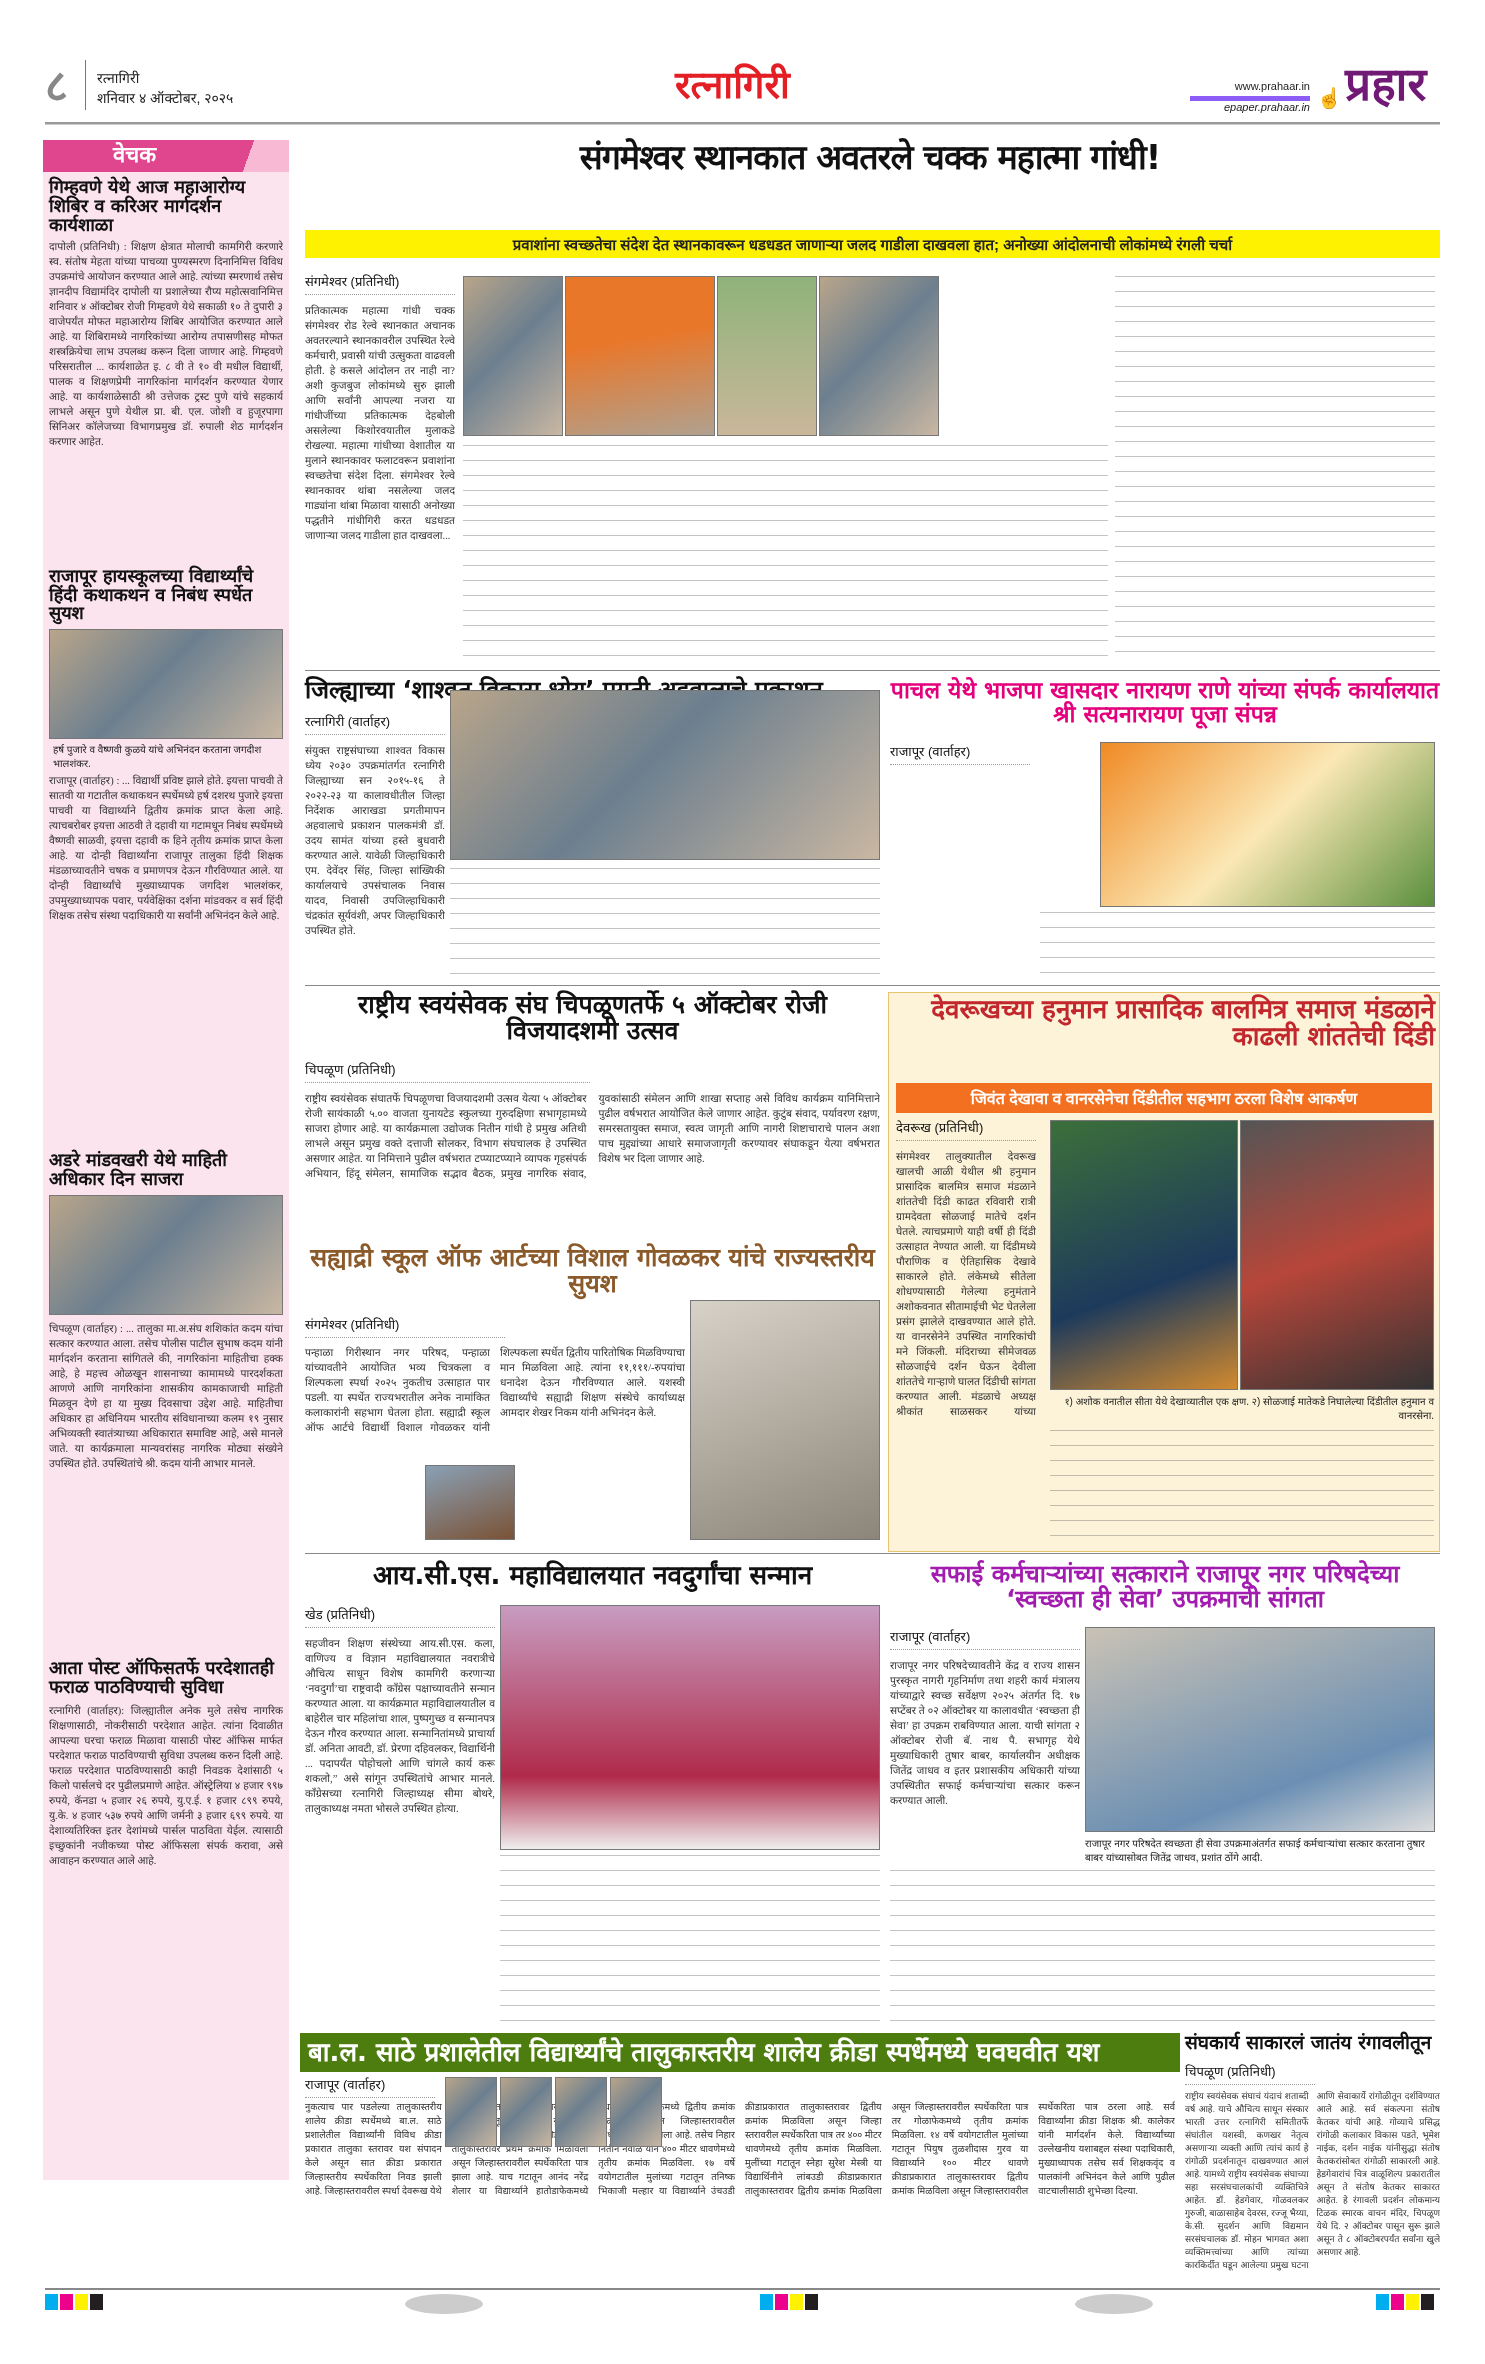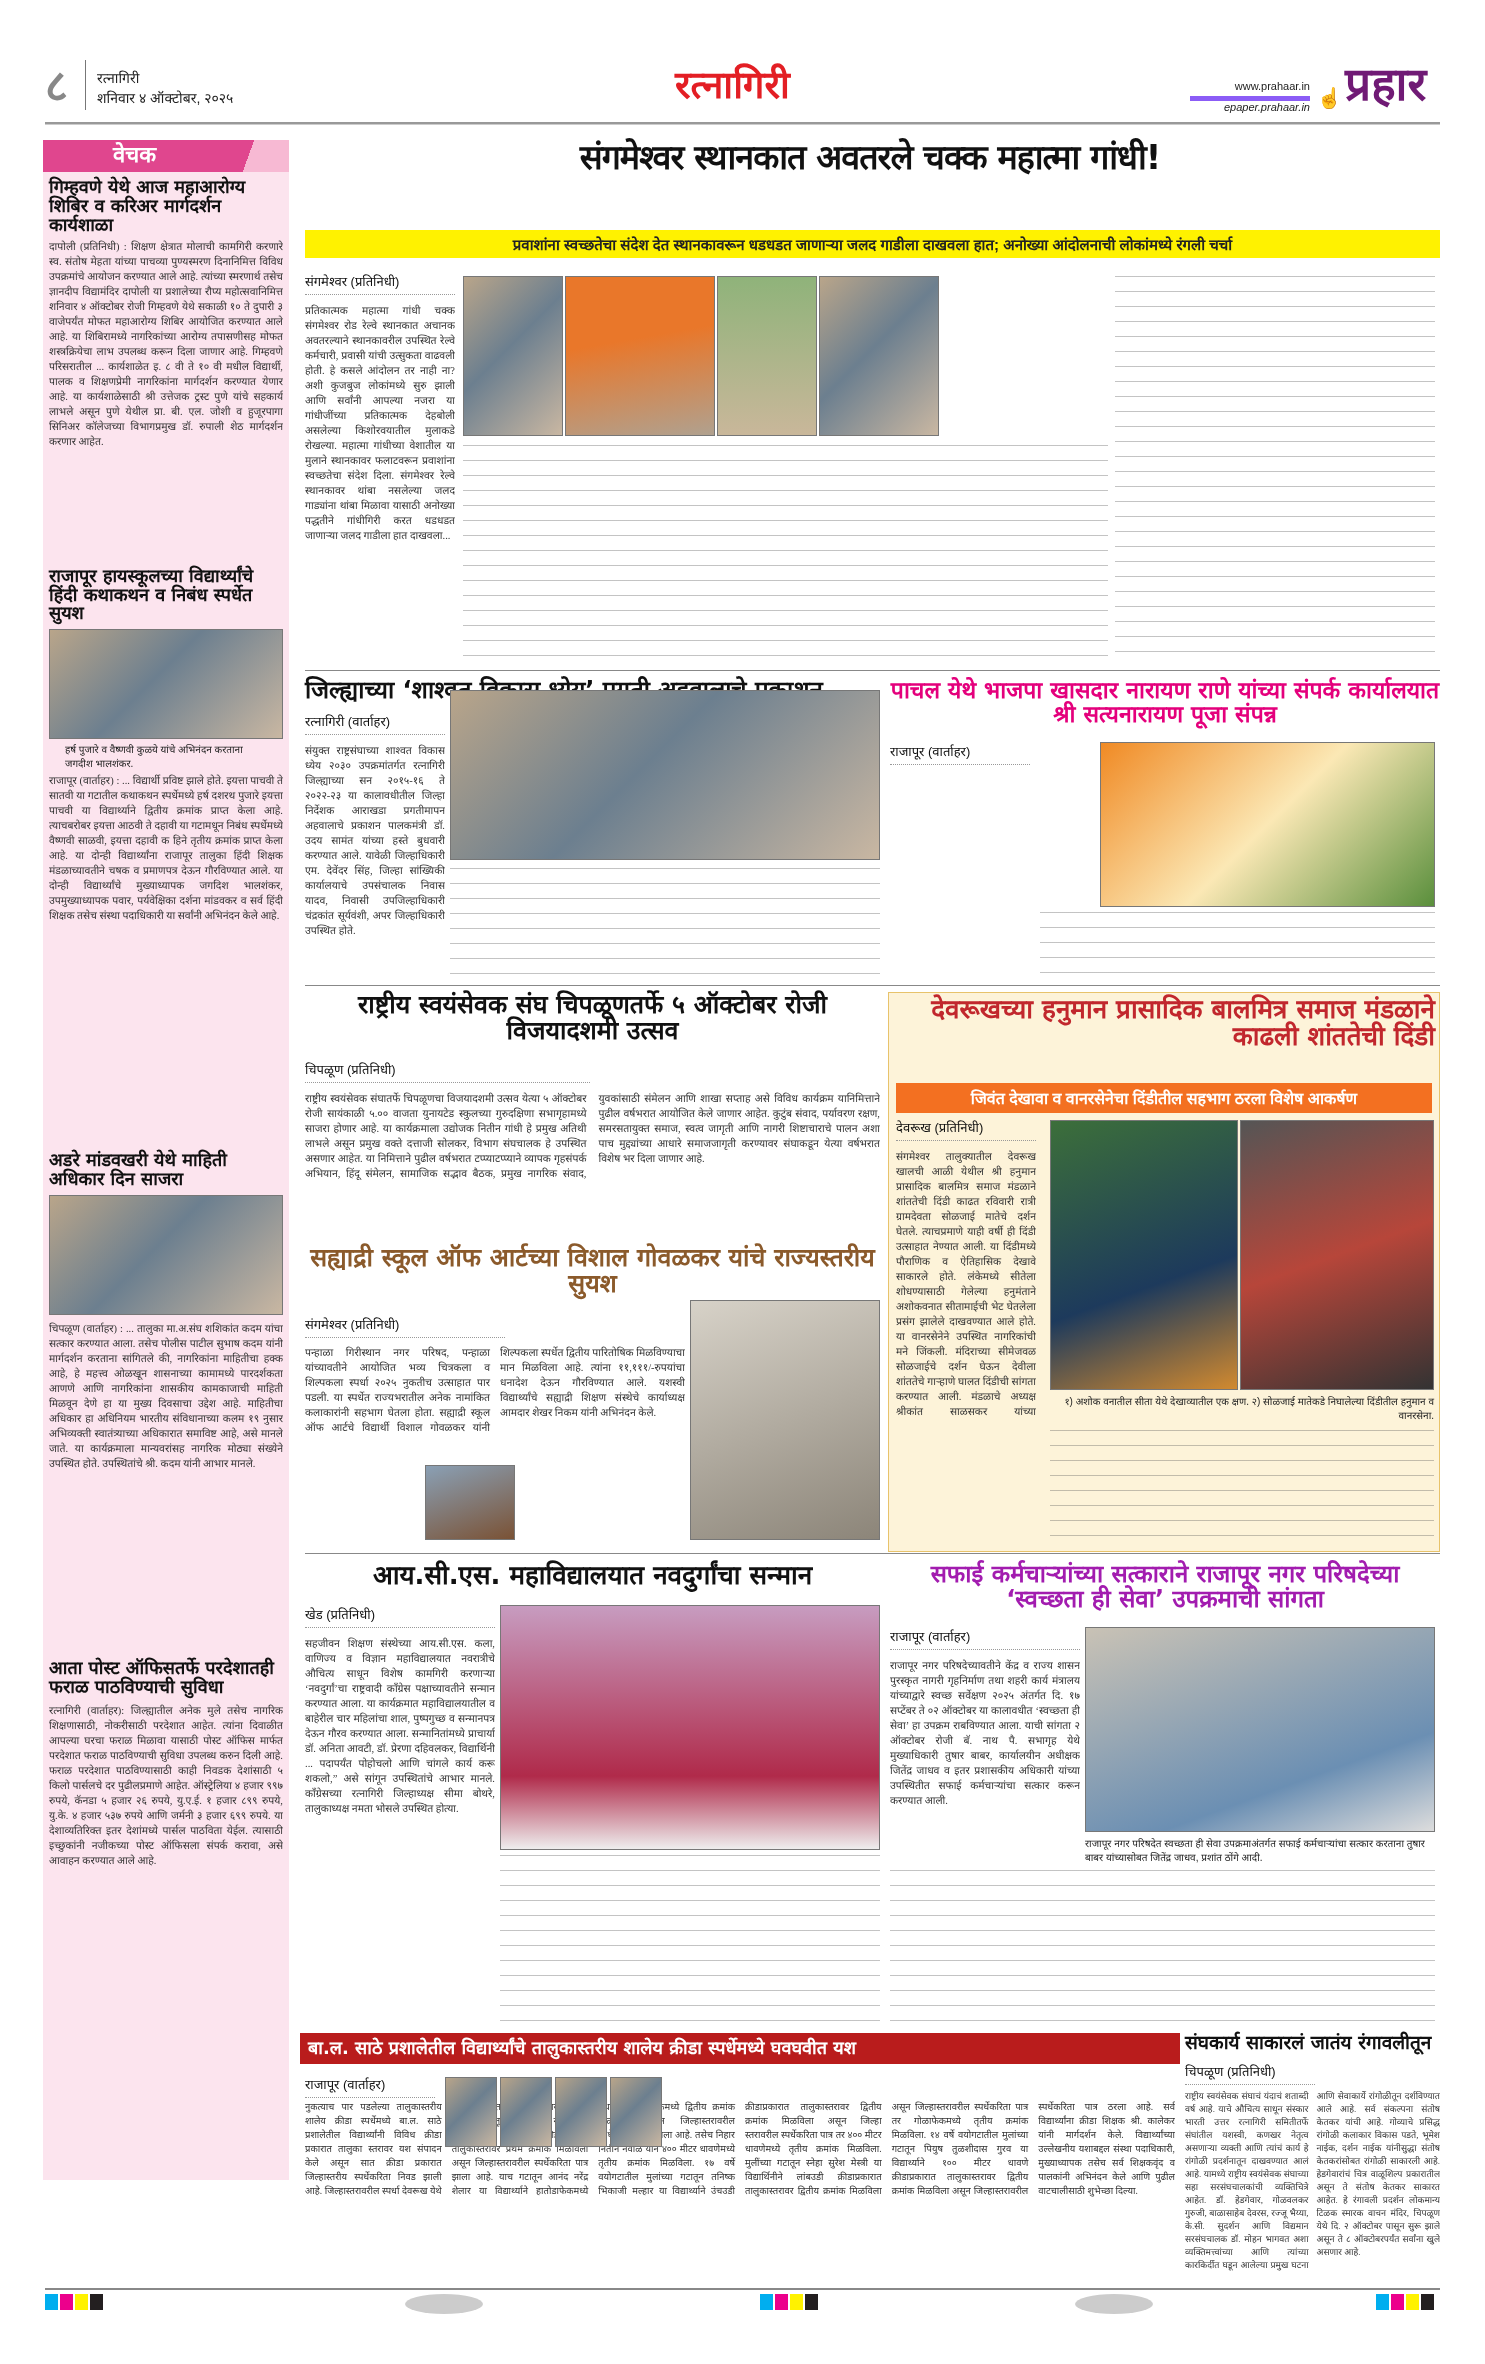--- a/index.html
+++ b/index.html
@@ -32,21 +32,21 @@
 
 <div class="abs" style="left:43px; top:140px; width:246px; height:2040px; background:#fce4ee;">
   <div style="height:32px; background:linear-gradient(110deg,#e0468e 0 82%, #f7b9d3 82%); position:relative;">
     <span class="hd" style="position:absolute; left:70px; top:3px; color:#fff; font-size:22px;">वेचक</span>
   </div>
   <div style="padding:6px 6px;">
     <div class="hd" style="font-size:18px; margin-bottom:4px;">गिम्हवणे येथे आज महाआरोग्य शिबिर व करिअर मार्गदर्शन कार्यशाळा</div>
     <div class="txt" style="height:320px; overflow:hidden;">दापोली (प्रतिनिधी) : शिक्षण क्षेत्रात मोलाची कामगिरी करणारे स्व. संतोष मेहता यांच्या पाचव्या पुण्यस्मरण दिनानिमित्त विविध उपक्रमांचे आयोजन करण्यात आले आहे. त्यांच्या स्मरणार्थ तसेच ज्ञानदीप विद्यामंदिर दापोली या प्रशालेच्या रौप्य महोत्सवानिमित्त शनिवार ४ ऑक्टोबर रोजी गिम्हवणे येथे सकाळी १० ते दुपारी ३ वाजेपर्यंत मोफत महाआरोग्य शिबिर आयोजित करण्यात आले आहे. या शिबिरामध्ये नागरिकांच्या आरोग्य तपासणीसह मोफत शस्त्रक्रियेचा लाभ उपलब्ध करून दिला जाणार आहे. गिम्हवणे परिसरातील ... कार्यशाळेत इ. ८ वी ते १० वी मधील विद्यार्थी, पालक व शिक्षणप्रेमी नागरिकांना मार्गदर्शन करण्यात येणार आहे. या कार्यशाळेसाठी श्री उत्तेजक ट्रस्ट पुणे यांचे सहकार्य लाभले असून पुणे येथील प्रा. बी. एल. जोशी व हुजूरपागा सिनिअर कॉलेजच्या विभागप्रमुख डॉ. रुपाली शेठ मार्गदर्शन करणार आहेत.</div>
     <div class="hd" style="font-size:18px; margin:8px 0 6px;">राजापूर हायस्कूलच्या विद्यार्थ्यांचे हिंदी कथाकथन व निबंध स्पर्धेत सुयश</div>
     <div class="photo" style="position:relative; height:110px;"></div>
-    <div class="caption" style="margin:3px 16px;">हर्ष पुजारे व वैष्णवी कुळये यांचे अभिनंदन करताना जगदीश भालशंकर.</div>
+    <div class="caption" style="margin:3px 4px;">हर्ष पुजारे व वैष्णवी कुळये यांचे अभिनंदन करताना जगदीश भालशंकर.</div>
     <div class="txt" style="height:370px; overflow:hidden;">राजापूर (वार्ताहर) : ... विद्यार्थी प्रविष्ट झाले होते. इयत्ता पाचवी ते सातवी या गटातील कथाकथन स्पर्धेमध्ये हर्ष दशरथ पुजारे इयत्ता पाचवी या विद्यार्थ्याने द्वितीय क्रमांक प्राप्त केला आहे. त्याचबरोबर इयत्ता आठवी ते दहावी या गटामधून निबंध स्पर्धेमध्ये वैष्णवी साळवी, इयत्ता दहावी क हिने तृतीय क्रमांक प्राप्त केला आहे. या दोन्ही विद्यार्थ्यांना राजापूर तालुका हिंदी शिक्षक मंडळाच्यावतीने चषक व प्रमाणपत्र देऊन गौरविण्यात आले. या दोन्ही विद्यार्थ्यांचे मुख्याध्यापक जगदिश भालशंकर, उपमुख्याध्यापक पवार, पर्यवेक्षिका दर्शना मांडवकर व सर्व हिंदी शिक्षक तसेच संस्था पदाधिकारी या सर्वांनी अभिनंदन केले आहे.</div>
     <div class="hd" style="font-size:18px; margin:8px 0 6px;">अडरे मांडवखरी येथे माहिती अधिकार दिन साजरा</div>
     <div class="photo" style="position:relative; height:120px;"></div>
     <div class="txt" style="height:330px; overflow:hidden; margin-top:6px;">चिपळूण (वार्ताहर) : ... तालुका मा.अ.संघ शशिकांत कदम यांचा सत्कार करण्यात आला. तसेच पोलीस पाटील सुभाष कदम यांनी मार्गदर्शन करताना सांगितले की, नागरिकांना माहितीचा हक्क आहे, हे महत्त्व ओळखून शासनाच्या कामामध्ये पारदर्शकता आणणे आणि नागरिकांना शासकीय कामकाजाची माहिती मिळवून देणे हा या मुख्य दिवसाचा उद्देश आहे. माहितीचा अधिकार हा अधिनियम भारतीय संविधानाच्या कलम १९ नुसार अभिव्यक्ती स्वातंत्र्याच्या अधिकारात समाविष्ट आहे, असे मानले जाते. या कार्यक्रमाला मान्यवरांसह नागरिक मोठ्या संख्येने उपस्थित होते. उपस्थितांचे श्री. कदम यांनी आभार मानले.</div>
     <div class="hd" style="font-size:18px; margin:8px 0 6px;">आता पोस्ट ऑफिसतर्फे परदेशातही फराळ पाठविण्याची सुविधा</div>
     <div class="txt" style="height:260px; overflow:hidden;">रत्नागिरी (वार्ताहर): जिल्ह्यातील अनेक मुले तसेच नागरिक शिक्षणासाठी, नोकरीसाठी परदेशात आहेत. त्यांना दिवाळीत आपल्या घरचा फराळ मिळावा यासाठी पोस्ट ऑफिस मार्फत परदेशात फराळ पाठविण्याची सुविधा उपलब्ध करुन दिली आहे. फराळ परदेशात पाठविण्यासाठी काही निवडक देशांसाठी ५ किलो पार्सलचे दर पुढीलप्रमाणे आहेत. ऑस्ट्रेलिया ४ हजार ९९७ रुपये, कॅनडा ५ हजार २६ रुपये, यु.ए.ई. १ हजार ८९९ रुपये, यु.के. ४ हजार ५३७ रुपये आणि जर्मनी ३ हजार ६९९ रुपये. या देशाव्यतिरिक्त इतर देशांमध्ये पार्सल पाठविता येईल. त्यासाठी इच्छुकांनी नजीकच्या पोस्ट ऑफिसला संपर्क करावा, असे आवाहन करण्यात आले आहे.</div>
   </div>
 </div>
 
 <div class="abs hd" style="left:300px; top:140px; width:1140px; font-size:34px; text-align:center; letter-spacing:-1px;">संगमेश्वर स्थानकात अवतरले चक्क महात्मा गांधी!</div>
@@ -116,21 +116,21 @@
 
 <div class="abs hd" style="left:890px; top:1562px; width:550px; font-size:24px; color:#a21caf; text-align:center;">सफाई कर्मचाऱ्यांच्या सत्काराने राजापूर नगर परिषदेच्या ‘स्वच्छता ही सेवा’ उपक्रमाची सांगता</div>
 <div class="abs" style="left:890px; top:1627px; width:190px;">
   <span class="dateline">राजापूर (वार्ताहर)</span>
   <div class="txt" style="height:230px; overflow:hidden;">राजापूर नगर परिषदेच्यावतीने केंद्र व राज्य शासन पुरस्कृत नागरी गृहनिर्माण तथा शहरी कार्य मंत्रालय यांच्याद्वारे स्वच्छ सर्वेक्षण २०२५ अंतर्गत दि. १७ सप्टेंबर ते ०२ ऑक्टोबर या कालावधीत ‘स्वच्छता ही सेवा’ हा उपक्रम राबविण्यात आला. याची सांगता २ ऑक्टोबर रोजी बॅ. नाथ पै. सभागृह येथे मुख्याधिकारी तुषार बाबर, कार्यालयीन अधीक्षक जितेंद्र जाधव व इतर प्रशासकीय अधिकारी यांच्या उपस्थितीत सफाई कर्मचाऱ्यांचा सत्कार करून करण्यात आली.</div>
 </div>
 <div class="photo" style="left:1085px; top:1627px; width:350px; height:205px; background:linear-gradient(160deg,#c9c2b5,#6b8fb3 70%,#ddd);"></div>
 <div class="abs caption" style="left:1085px; top:1836px; width:350px;">राजापूर नगर परिषदेत स्वच्छता ही सेवा उपक्रमाअंतर्गत सफाई कर्मचाऱ्यांचा सत्कार करताना तुषार बाबर यांच्यासोबत जितेंद्र जाधव, प्रशांत ठोंगे आदी.</div>
 <div class="abs txt filler" style="left:890px; top:1870px; width:545px; height:155px;"></div>
 
-<div class="abs hd" style="left:300px; top:2033px; width:880px; font-size:18px; color:#fff; background:#b91c1c; padding:6px 8px;">बा.ल. साठे प्रशालेतील विद्यार्थ्यांचे तालुकास्तरीय शालेय क्रीडा स्पर्धेमध्ये घवघवीत यश</div>
+<div class="abs hd" style="left:300px; top:2033px; width:880px; font-size:26px; color:#fff; background:#4d7c0f; padding:6px 8px;">बा.ल. साठे प्रशालेतील विद्यार्थ्यांचे तालुकास्तरीय शालेय क्रीडा स्पर्धेमध्ये घवघवीत यश</div>
 <div class="abs" style="left:305px; top:2075px; width:130px;">
   <span class="dateline">राजापूर (वार्ताहर)</span>
 </div>
 <div class="abs txt" style="left:305px; top:2100px; width:870px; height:180px; overflow:hidden; column-count:6; column-gap:10px; font-size:9.5px; line-height:14px;">नुकत्याच पार पडलेल्या तालुकास्तरीय शालेय क्रीडा स्पर्धेमध्ये बा.ल. साठे प्रशालेतील विद्यार्थ्यांनी विविध क्रीडा प्रकारात तालुका स्तरावर यश संपादन केले असून सात क्रीडा प्रकारात जिल्हास्तरीय स्पर्धेकरिता निवड झाली आहे. जिल्हास्तरावरील स्पर्धा देवरूख येथे होणार आहेत. १९ वर्षे वयोगटातील मुलांच्या गटातून दुर्गेश संजय नारकर या विद्यार्थ्याने उंचउडी क्रीडाप्रकारात तालुकास्तरावर प्रथम क्रमांक मिळविला असून जिल्हास्तरावरील स्पर्धेकरिता पात्र झाला आहे. याच गटातून आनंद नरेंद्र शेलार या विद्यार्थ्याने हातोडाफेकमध्ये प्रथम व गोळाफेकमध्ये द्वितीय क्रमांक मिळविला असून जिल्हास्तरावरील स्पर्धेकरिता पात्र झाला आहे. तसेच निहार नितीन नवाळे याने ४०० मीटर धावणेमध्ये तृतीय क्रमांक मिळविला. १७ वर्षे वयोगटातील मुलांच्या गटातून तनिष्क भिकाजी मल्हार या विद्यार्थ्याने उंचउडी क्रीडाप्रकारात तालुकास्तरावर द्वितीय क्रमांक मिळविला असून जिल्हा स्तरावरील स्पर्धेकरिता पात्र तर ४०० मीटर धावणेमध्ये तृतीय क्रमांक मिळविला. मुलींच्या गटातून स्नेहा सुरेश मेस्त्री या विद्यार्थिनीने लांबउडी क्रीडाप्रकारात तालुकास्तरावर द्वितीय क्रमांक मिळविला असून जिल्हास्तरावरील स्पर्धेकरिता पात्र तर गोळाफेकमध्ये तृतीय क्रमांक मिळविला. १४ वर्षे वयोगटातील मुलांच्या गटातून पियुष तुळशीदास गुरव या विद्यार्थ्याने १०० मीटर धावणे क्रीडाप्रकारात तालुकास्तरावर द्वितीय क्रमांक मिळविला असून जिल्हास्तरावरील स्पर्धेकरिता पात्र ठरला आहे. सर्व विद्यार्थ्यांना क्रीडा शिक्षक श्री. कालेकर यांनी मार्गदर्शन केले. विद्यार्थ्यांच्या उल्लेखनीय यशाबद्दल संस्था पदाधिकारी, मुख्याध्यापक तसेच सर्व शिक्षकवृंद व पालकांनी अभिनंदन केले आणि पुढील वाटचालीसाठी शुभेच्छा दिल्या.</div>
 <div class="photo" style="left:445px; top:2077px; width:52px; height:70px;"></div>
 <div class="photo" style="left:500px; top:2077px; width:52px; height:70px;"></div>
 <div class="photo" style="left:555px; top:2077px; width:52px; height:70px;"></div>
 <div class="photo" style="left:610px; top:2077px; width:52px; height:70px;"></div>
 
 <div class="abs hd" style="left:1185px; top:2033px; width:255px; font-size:19px;">संघकार्य साकारलं जातंय रंगावलीतून</div>

